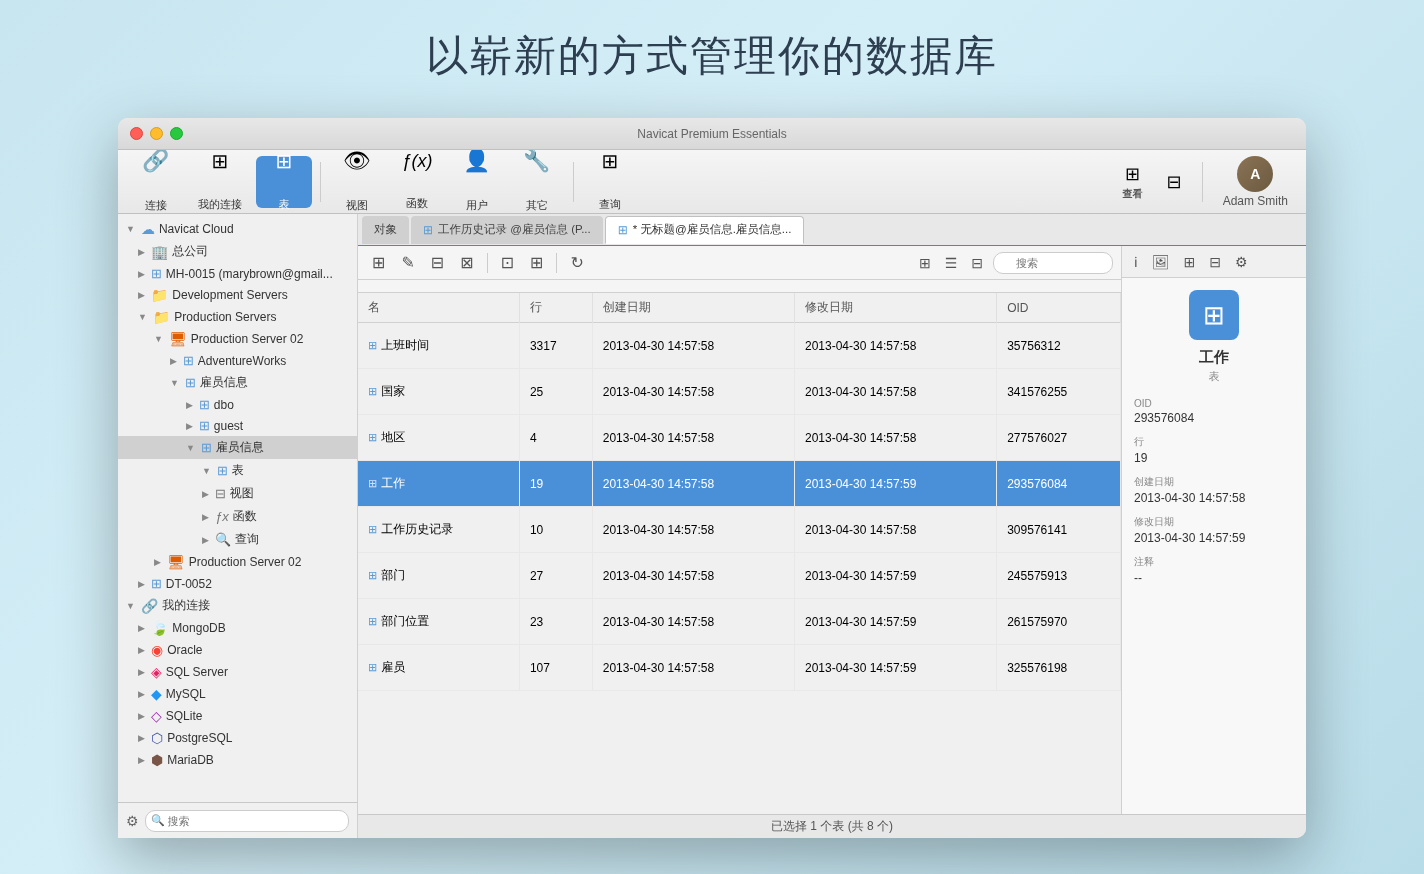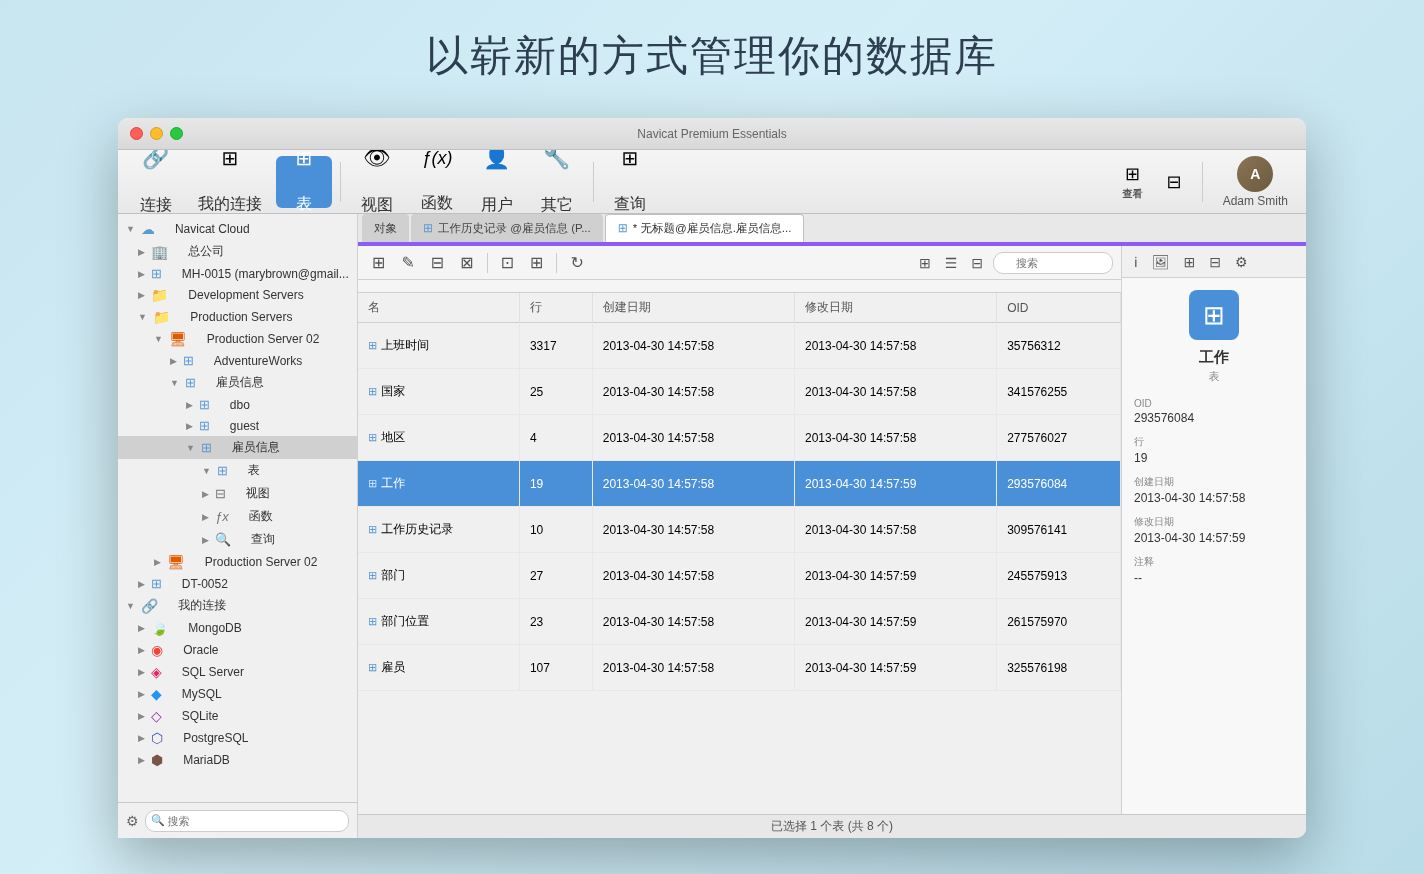--- a/index.html
+++ b/index.html
@@ -88,21 +88,21 @@
     }
     .toolbar-btn.active {
       background: #4a90d9;
       color: white;
     }
     .toolbar-icon {
       font-size: 22px;
       line-height: 1;
     }
     .toolbar-label {
-      font-size: 16px;
+      font-size: 11px;
       color: #333;
       white-space: nowrap;
       margin-top: 24px;
     }
     .toolbar-btn.active .toolbar-label { color: white; }
     .toolbar-sep {
       width: 1px;
       height: 40px;
       background: #ccc;
       margin: 0 4px;
@@ -153,21 +153,21 @@
       display: flex;
       align-items: center;
       padding: 3px 8px;
       cursor: pointer;
       font-size: 12px;
       color: #333;
       gap: 4px;
     }
     .sidebar-item.selected { background: #d0d0d0; }
     .sidebar-icon { font-size: 14px; flex-shrink: 0; }
-    .sidebar-text { flex: 1; overflow: hidden; text-overflow: ellipsis; white-space: nowrap; margin-left: 16px; }
+    .sidebar-text { flex: 1; overflow: hidden; text-overflow: ellipsis; white-space: nowrap; }
     .chevron { font-size: 9px; color: #888; margin-right: 2px; }
     .indent-1 { padding-left: 20px; }
     .indent-2 { padding-left: 36px; }
     .indent-3 { padding-left: 52px; }
     .indent-4 { padding-left: 68px; }
     .indent-5 { padding-left: 84px; }
     .sidebar-search {
       flex: 1;
       height: 22px;
       border-radius: 10px;
@@ -182,21 +182,21 @@
       flex: 1;
       display: flex;
       flex-direction: column;
       overflow: hidden;
     }
     
     .tab-bar {
       display: flex;
       align-items: center;
       background: #e8e8e8;
-      border-bottom: 4px solid #8b5cf6;
+      border-bottom: 1px solid #8b5cf6;
       padding: 0 4px;
       height: 32px;
       gap: 2px;
     }
     .tab {
       display: flex;
       align-items: center;
       padding: 4px 12px;
       border-radius: 4px 4px 0 0;
       font-size: 11.5px;

